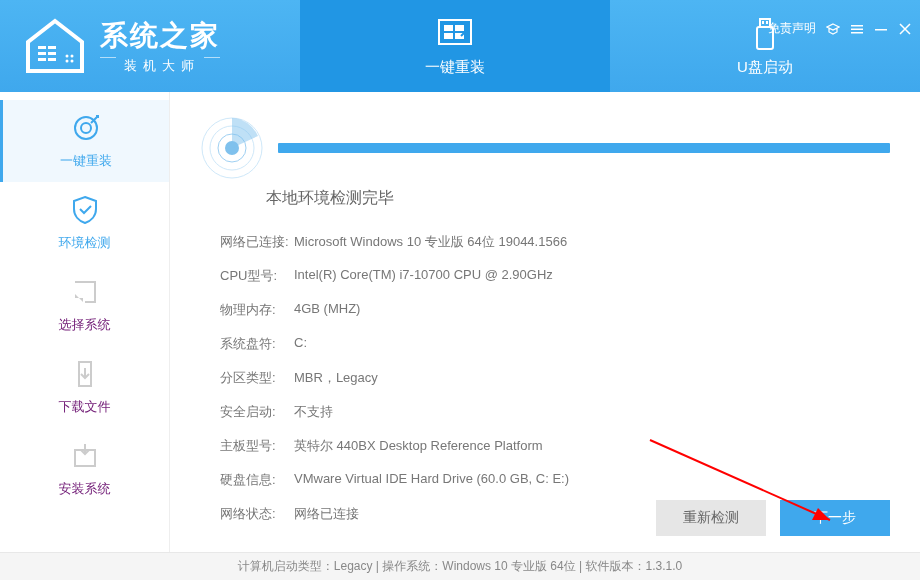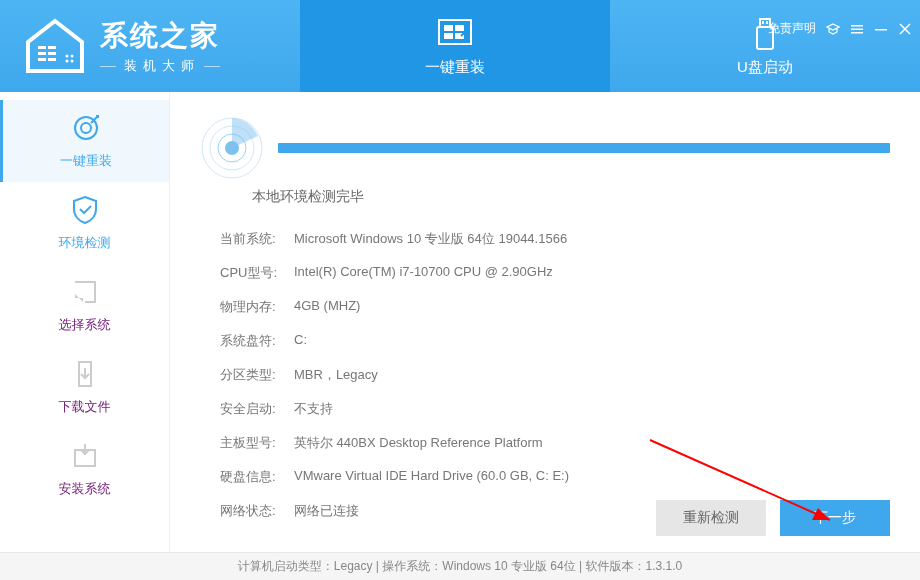--- a/index.html
+++ b/index.html
@@ -3,21 +3,21 @@
   <meta charset="utf-8">
   <style>
     * { margin: 0; padding: 0; box-sizing: border-box; font-family: "Microsoft YaHei", sans-serif; }
     body { width: 920px; height: 580px; background: #fff; overflow: hidden; position: relative; }
     
     .header { height: 92px; background: linear-gradient(to bottom, #4db5f3, #3fa8ed); display: flex; align-items: stretch; position: relative; }
     
     .logo-area { width: 300px; display: flex; align-items: center; padding-left: 20px; }
     .logo-icon { width: 70px; height: 60px; margin-right: 10px; }
     .logo-text-main { color: #fff; font-size: 28px; font-weight: bold; letter-spacing: 2px; }
-    .logo-text-sub { color: #fff; font-size: 13px; letter-spacing: 6px; margin-top: 2px; display: flex; align-items: center; }
+    .logo-text-sub { color: #fff; font-size: 13px; letter-spacing: 6px; margin-top: 2px; display: flex; align-items: flex-start; }
     .logo-text-sub::before, .logo-text-sub::after { content: ""; flex: 1; height: 1px; background: rgba(255,255,255,0.6); }
     .logo-text-sub::before { margin-right: 8px; }
     .logo-text-sub::after { margin-left: 4px; }
     
     .nav-tabs { display: flex; flex: 1; }
     .nav-tab { flex: 1; display: flex; flex-direction: column; align-items: center; justify-content: center; color: #fff; cursor: pointer; gap: 6px; }
     .nav-tab.active { background: #2196e4; }
     .nav-tab-icon { width: 40px; height: 36px; }
     .nav-tab-label { font-size: 15px; }
     
@@ -31,21 +31,21 @@
     .sidebar-item.active { color: #3fa8ed; background: #f0f8fe; border-left: 3px solid #3fa8ed; }
     .sidebar-item.current { color: #3fa8ed; }
     .sidebar-icon { width: 32px; height: 32px; }
     .sidebar-label { font-size: 13px; }
     
     .main { flex: 1; padding: 24px 30px 16px 30px; position: relative; }
     
     .progress-row { display: flex; align-items: center; gap: 14px; margin-bottom: 10px; }
     .radar-icon { width: 64px; height: 64px; }
     .progress-bar { flex: 1; height: 10px; background: #3fa8ed; border-radius: 1px; }
-    .progress-status { font-size: 14px; color: #666; margin-left: 52px; margin-top: -2px; margin-bottom: 16px; }
+    .progress-status { font-size: 16px; color: #666; margin-left: 66px; margin-top: -2px; margin-bottom: 16px; }
     
     .info-list { padding-left: 20px; }
     .info-row { display: flex; padding: 8px 0; font-size: 13px; color: #666; }
     .info-key { width: 74px; color: #777; }
     .info-val { color: #777; }
     
     .action-row { position: absolute; bottom: 16px; right: 30px; display: flex; gap: 14px; }
     .btn { width: 110px; height: 36px; border: none; font-size: 14px; cursor: pointer; }
     .btn-gray { background: #e6e6e6; color: #666; }
     .btn-blue { background: #3fa8ed; color: #fff; }
@@ -179,21 +179,21 @@
         <circle cx="32" cy="32" r="14" fill="none" stroke="#9fd0f2" stroke-width="1"></circle>
         <circle cx="32" cy="32" r="7" fill="#7fc1ed"></circle>
         <path d="M32 32 L32 2 A30 30 0 0 1 58 20 Z" fill="#7fc1ed" opacity="0.5"></path>
       </svg>
       <div class="progress-bar"></div>
     </div>
     <div class="progress-status">本地环境检测完毕</div>
 
     <div class="info-list">
       <div class="info-row">
-          <span class="info-key">当前系统:</span>
+          <span class="info-key">网络已连接:</span>
           <span class="info-val">Microsoft Windows 10 专业版 64位 19044.1566</span>
         </div>
       <div class="info-row">
           <span class="info-key">CPU型号:</span>
           <span class="info-val">Intel(R) Core(TM) i7-10700 CPU @ 2.90GHz</span>
         </div>
       <div class="info-row">
           <span class="info-key">物理内存:</span>
           <span class="info-val">4GB (MHZ)</span>
         </div>

